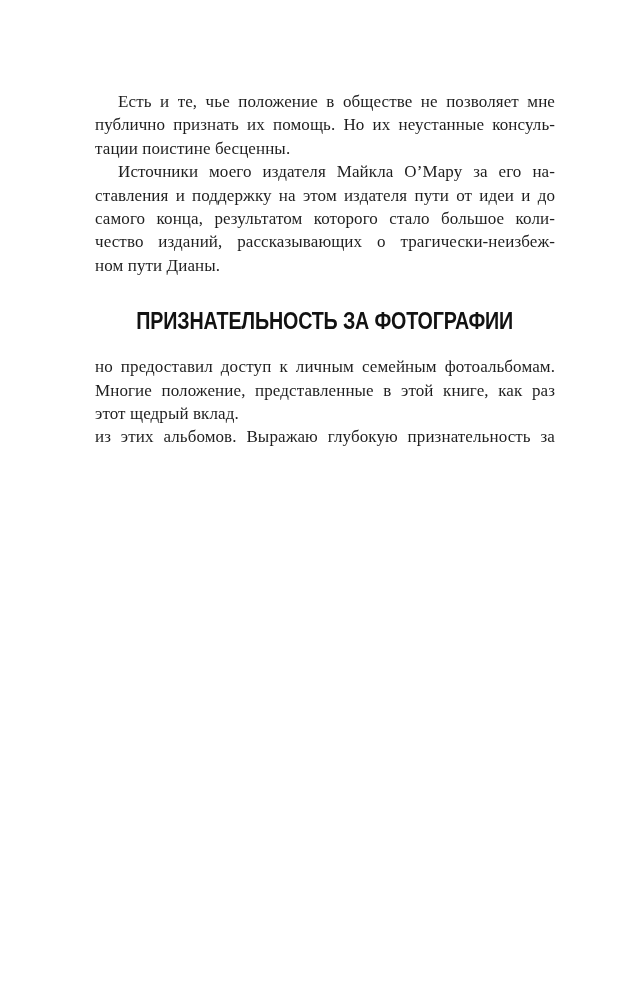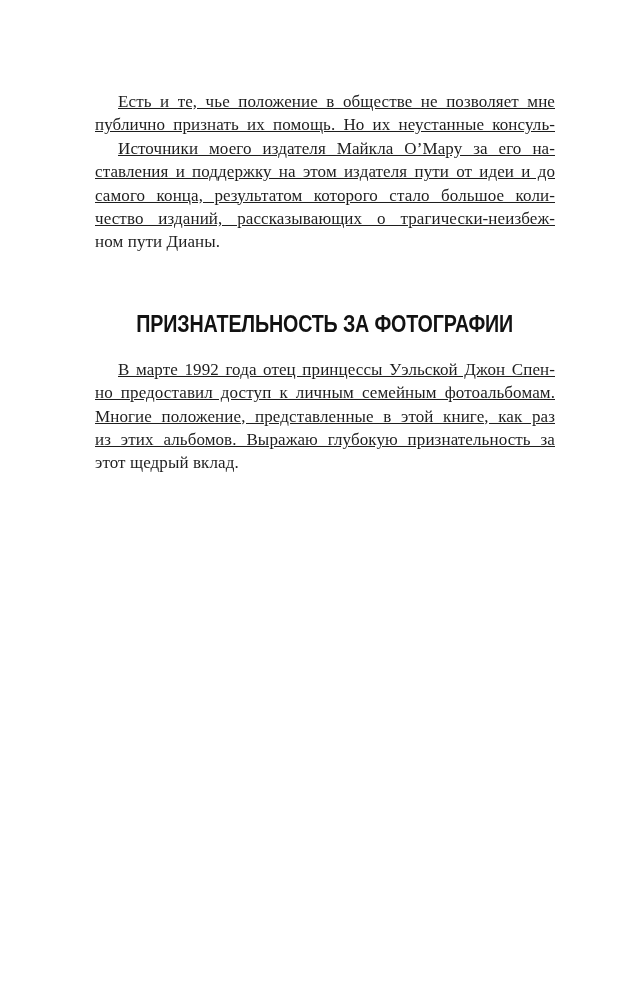--- a/index.html
+++ b/index.html
@@ -32,27 +32,26 @@
     height: 23.4px;
     line-height: 23.4px;
     font-size: 17px;
     white-space: nowrap;
     letter-spacing: 0.1px;
   }
   .line.j {
     white-space: normal;
     text-align: justify;
     text-align-last: justify;
-    text-decoration: underline;
   }
   .line.first {
     text-indent: 23px;
   }
   .heading-row {
-    margin-top: 58px;
+    margin-top: 32px;
     height: 24px;
     display: flex;
     justify-content: center;
   }
   .heading {
     font-family: "Liberation Sans", "DejaVu Sans", sans-serif;
     font-weight: bold;
     font-size: 24px;
     line-height: 24px;
     color: var(--heading-color);
@@ -67,39 +66,39 @@
 </style>
 </head>
 <body>
 
 <div class="page">
   <div class="text-block">
 
     <div class="para">
       <div class="line first j">Есть и те, чье положение в обществе не позволяет мне</div>
       <div class="line j">публично признать их помощь. Но их неустанные консуль-</div>
+      <div class="line">тации поистине бесценны.</div>
     </div>
 
     <div class="para">
       <div class="line first j">Источники моего издателя Майкла О’Мару за его на-</div>
       <div class="line j">ставления и поддержку на этом издателя пути от идеи и до</div>
       <div class="line j">самого конца, результатом которого стало большое коли-</div>
       <div class="line j">чество изданий, рассказывающих о трагически-неизбеж-</div>
       <div class="line">ном пути Дианы.</div>
     </div>
 
     <div class="heading-row">
       <h1 class="heading">ПРИЗНАТЕЛЬНОСТЬ ЗА ФОТОГРАФИИ</h1>
     </div>
 
     <div class="para after-heading">
-      <div class="line first j">В марте 1992 года отец принцессы Уэльской Джон Спен-</div>
       <div class="line j">но предоставил доступ к личным семейным фотоальбомам.</div>
       <div class="line j">Многие положение, представленные в этой книге, как раз</div>
+      <div class="line">этот щедрый вклад.</div>
       <div class="line j">из этих альбомов. Выражаю глубокую признательность за</div>
-      <div class="line">этот щедрый вклад.</div>
     </div>
 
     <div class="para">
     </div>
 
   </div>
 </div>
 
 </body></html>

